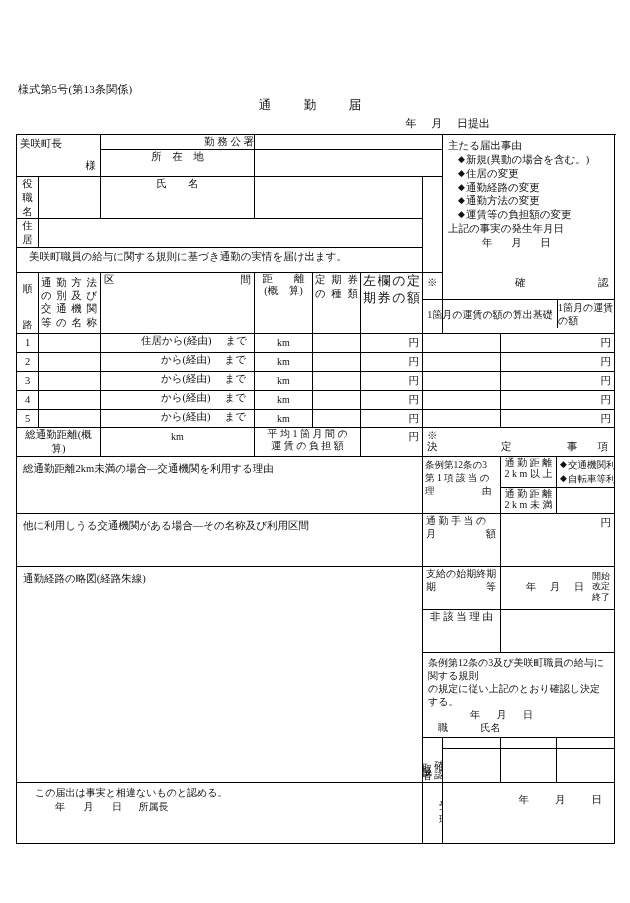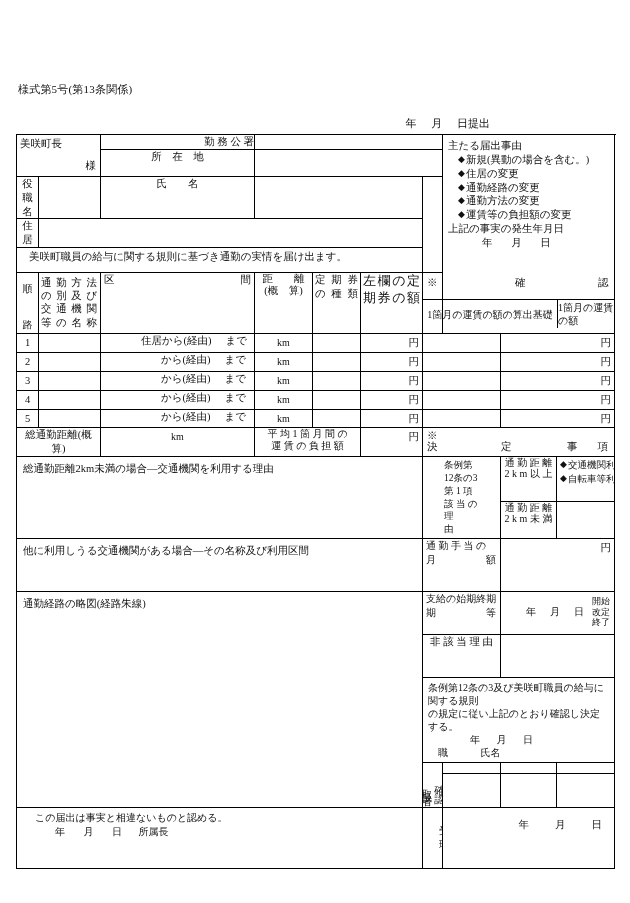--- a/index.html
+++ b/index.html
@@ -67,20 +67,23 @@
   .small{font-size:10px;}
   .tiny{font-size:9.5px;}
 </style>
 </head>
 <body>
 
 <div class="page">
 
   <div class="form-no">様式第5号(第13条関係)</div>
 
+  <div class="doc-title">
+    <span>通　勤　届</span>
+  </div>
 
   <div class="submit-date">
     <i>年</i>
     <i>月</i>
     <i>日提出</i>
   </div>
 
   <table class="frame">
     <colgroup>
       <col style="width:22px">
@@ -276,21 +279,21 @@
         <span style="position:absolute;left:78px;top:12px;">定</span>
         <span style="position:absolute;left:144px;top:12px;">事</span>
         <span style="position:absolute;right:6px;top:12px;">項</span>
       </td>
     </tr>
 
     <tr>
       <td colspan="6" rowspan="2" class="nb-b" style="height:38px;padding:5px 6px;">
         <span>総通勤距離2km未満の場合―交通機関を利用する理由</span>
       </td>
-      <td colspan="2" rowspan="2" class="mid nb-b" style="padding:2px 21px;margin-left:48px;">
+      <td colspan="2" rowspan="2" class="mid nb-b" style="padding:2px 2px;margin-left:48px;">
         <div class="tiny" style="line-height:1.35;">
           <div>条例第12条の3</div>
           <div>第 1 項 該 当 の</div>
           <div>理　　　　　由</div>
         </div>
       </td>
       <td class="mid ctr" style="padding:0 2px;height:25px;">
         <div class="stack" style="font-size:10px;">
           <span>通 勤 距 離</span>
           <span>2 k m 以 上</span>

